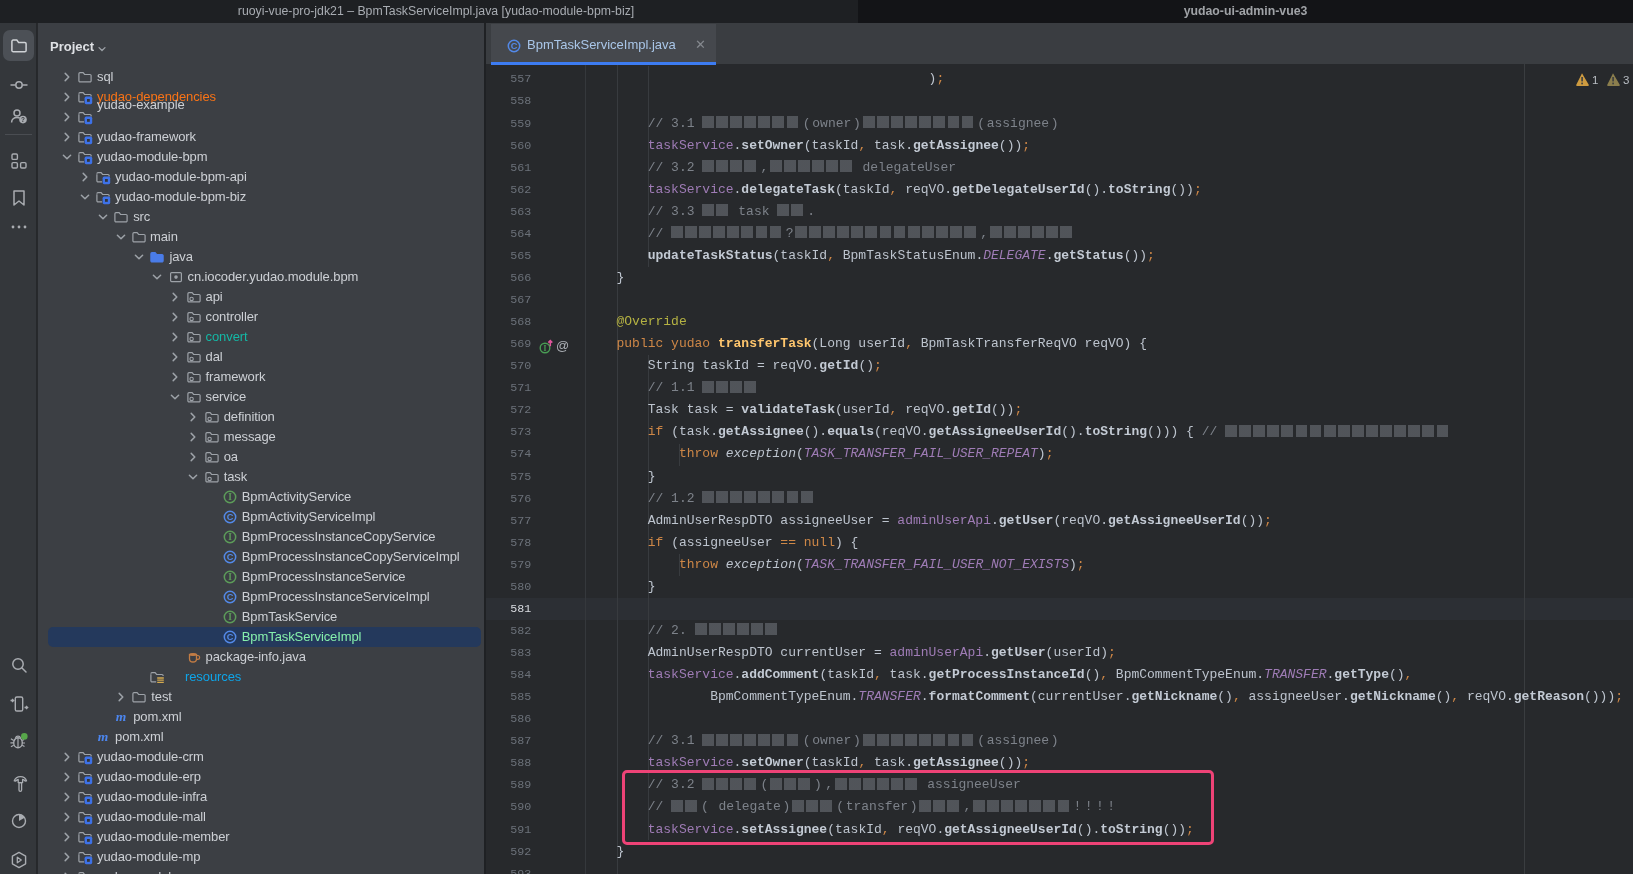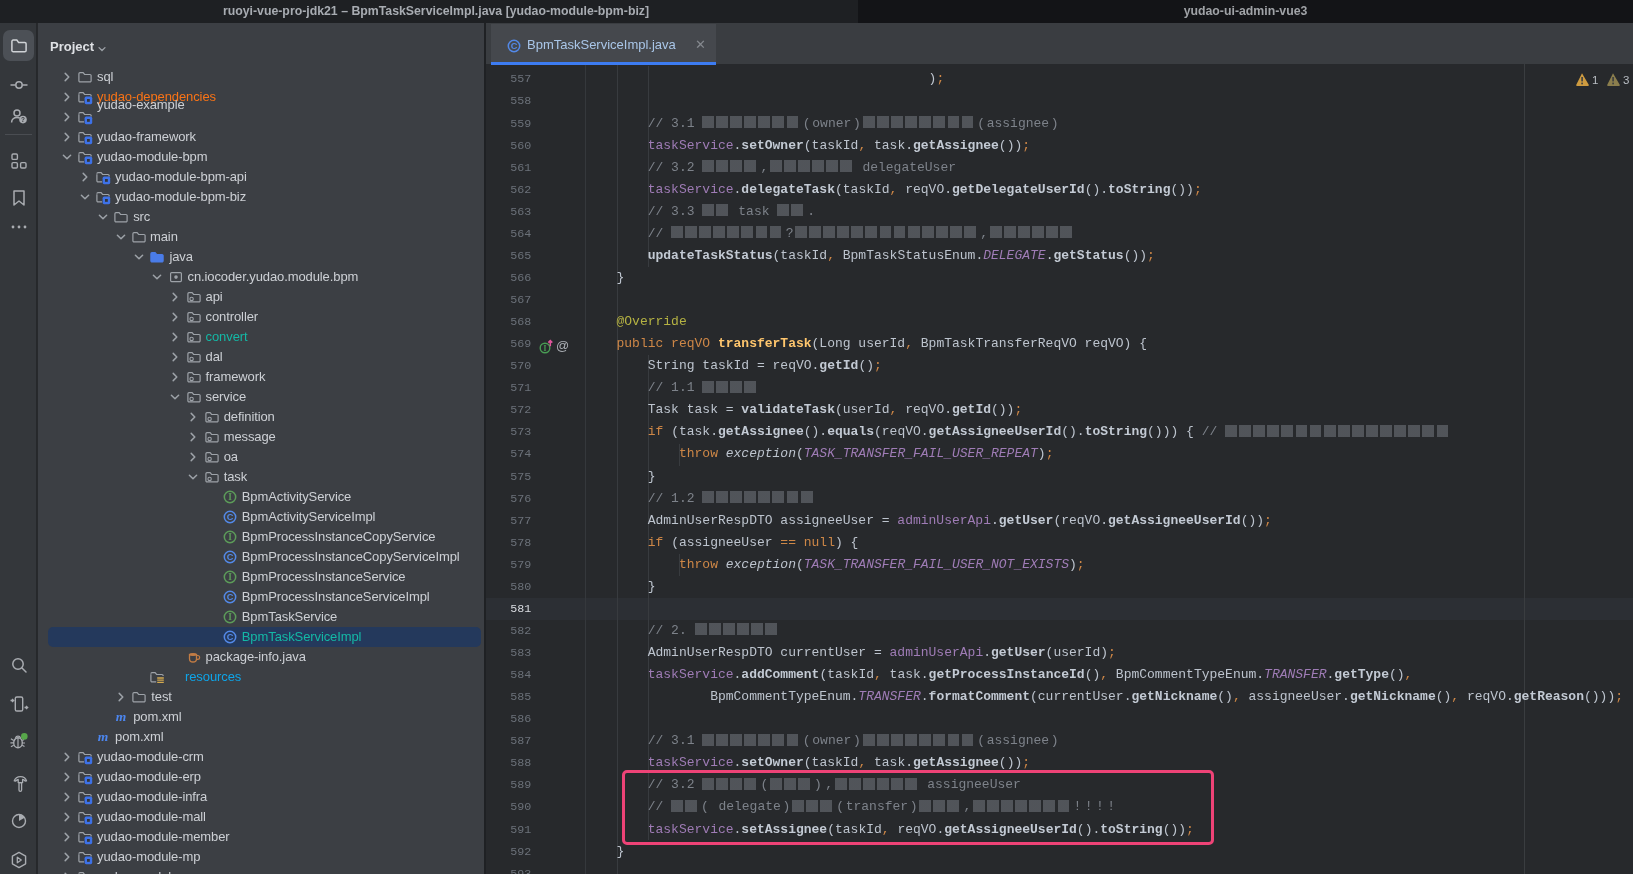--- a/index.html
+++ b/index.html
@@ -15,21 +15,21 @@
 .st {font-style:italic}
 .h {display:inline-block;height:12px;vertical-align:-1.5px;background:repeating-linear-gradient(90deg,rgba(130,135,143,0.46) 0 11.8px,rgba(0,0,0,0) 11.8px 14.1px)}
 .p {display:inline-block;width:11.3px;text-align:center}
 .trow {position:absolute;font-size:13px;font-weight:normal;line-height:20px;white-space:pre;letter-spacing:-0.1px}
 .cur {color:#D8DBE0}
 </style></head>
 <body>
 
 <div class="abs" style="left:0;top:0;width:858px;height:23px;background:#1E2023"></div>
 <div class="abs" style="left:858px;top:0;width:775px;height:23px;background:#131417"></div>
-<div class="abs" style="left:0;top:0;width:858px;height:36px;line-height:23px;text-align:center;text-indent:14px;font-size:12.3px;font-weight:bold;color:#A8ACB2">ruoyi-vue-pro-jdk21 – BpmTaskServiceImpl.java [yudao-module-bpm-biz]</div>
+<div class="abs" style="left:0;top:0;width:858px;height:36px;line-height:23px;text-align:center;text-indent:14px;font-size:12.3px;font-weight:normal;color:#A8ACB2">ruoyi-vue-pro-jdk21 – BpmTaskServiceImpl.java [yudao-module-bpm-biz]</div>
 <div class="abs" style="left:858px;top:0;width:775px;height:23px;line-height:23px;text-align:center;font-size:12.3px;font-weight:bold;color:#A0A3A7">yudao-ui-admin-vue3</div>
 
 <div class="abs" style="left:0;top:23px;width:37px;height:851px;background:#34373B;border-right:1px solid #26282B">
 <div style="position:absolute;left:3px;top:7px;width:31px;height:31px;background:#4C5056;border-radius:7px"></div>
 <svg style="position:absolute;left:8.5px;top:12.5px" width="20" height="20" viewBox="0 0 20 20" fill="none">
       <path d="M2.9 6.2 V14.4 a1.3 1.3 0 0 0 1.3 1.3 h11.6 a1.3 1.3 0 0 0 1.3-1.3 V7.7 a1.3 1.3 0 0 0-1.3-1.3 H9.6 L7.8 4.1 H4.2 a1.3 1.3 0 0 0-1.3 1.3 Z" stroke="#CFD2D6" stroke-width="1.5"></path>
     </svg>
 <svg style="position:absolute;left:8.5px;top:52.0px" width="20" height="20" viewBox="0 0 20 20" fill="none">
       <circle cx="10" cy="10" r="3.2" stroke="#A9ACB1" stroke-width="1.5"></circle>
       <path d="M1.5 10 h5.2 M13.3 10 h5.2" stroke="#A9ACB1" stroke-width="1.5"></path>
@@ -290,21 +290,21 @@
 <svg style="position:absolute;left:183.8px;top:586px" width="16" height="16" viewBox="0 0 16 16" fill="none">
       <circle cx="8" cy="8" r="5.7" stroke="#5C9C59" stroke-width="1.5"></circle>
       <text x="8" y="11.2" text-anchor="middle" font-family="Liberation Serif" font-size="9.4" font-weight="bold" fill="#5C9C59">I</text>
     </svg>
 <div class="trow" style="left:203.8px;top:584.0px;color:#CDD0D5">BpmTaskService</div>
 <div style="position:absolute;left:10px;top:604.3px;width:433px;height:19.5px;background:#24395C;border-radius:5px"></div>
 <svg style="position:absolute;left:183.8px;top:606px" width="16" height="16" viewBox="0 0 16 16" fill="none">
       <circle cx="8" cy="8" r="5.7" stroke="#5389E8" stroke-width="1.5"></circle>
       <text x="8" y="11.3" text-anchor="middle" font-family="Liberation Sans" font-size="9.2" font-weight="bold" fill="#5389E8">C</text>
     </svg>
-<div class="trow" style="left:203.8px;top:604.0px;color:#14b8a6">BpmTaskServiceImpl</div>
+<div class="trow" style="left:203.8px;top:604.0px;color:#86efac">BpmTaskServiceImpl</div>
 <svg style="position:absolute;left:147.6px;top:626px" width="16" height="16" viewBox="0 0 16 16" fill="none">
       <path d="M3.5 5.5 h7 v4.2 a3.5 3.3 0 0 1-7 0 Z" stroke="#C27C44" stroke-width="1.3"></path>
       <path d="M10.7 6.5 h1a1.9 1.9 0 0 1 0 3.8 h-1.2" stroke="#C27C44" stroke-width="1.2"></path>
       <ellipse cx="7" cy="5.5" rx="3.5" ry="1" stroke="#C27C44" stroke-width="1"></ellipse>
     </svg>
 <div class="trow" style="left:167.6px;top:624.0px;color:#CDD0D5">package-info.java</div>
 <svg style="position:absolute;left:111.4px;top:646px" width="16" height="16" viewBox="0 0 16 16" fill="none">
       <path d="M1.9 5.3 V11.8 a1.1 1.1 0 0 0 1.1 1.1 h4.2 M14.1 7 V6.6 a1.1 1.1 0 0 0-1.1-1.1 H7.6 L6.1 3.7 H3 a1.1 1.1 0 0 0-1.1 1.1" stroke="#9DA2A8" stroke-width="1.2"></path>
       <path d="M8.2 9 h6.6 M8.2 11.2 h6.6 M8.2 13.4 h6.6" stroke="#D2A94F" stroke-width="1.3"></path>
     </svg>
@@ -443,21 +443,21 @@
     <span class="c">// 3.1 <span class="h" style="width:96.44px;margin-right:2.26px"></span><span class="p">(</span>owner<span class="p">)</span><span class="h" style="width:110.54px;margin-right:2.26px"></span><span class="p">(</span>assignee<span class="p">)</span></span>
     <span class="f">taskService</span><span class="d">.</span><span class="m">setOwner</span><span class="d">(taskId</span><span class="o">,</span><span class="d"> task.</span><span class="m">getAssignee</span><span class="d">())</span><span class="o">;</span>
     <span class="c">// 3.2 <span class="h" style="width:54.14px;margin-right:2.26px"></span><span class="p">,</span><span class="h" style="width:82.34px;margin-right:2.26px"></span> delegateUser</span>
     <span class="f">taskService</span><span class="d">.</span><span class="m">delegateTask</span><span class="d">(taskId</span><span class="o">,</span><span class="d"> reqVO.</span><span class="m">getDelegateUserId</span><span class="d">().</span><span class="m">toString</span><span class="d">())</span><span class="o">;</span>
     <span class="c">// 3.3 <span class="h" style="width:25.94px;margin-right:2.26px"></span> task <span class="h" style="width:25.94px;margin-right:2.26px"></span><span class="p">.</span></span>
     <span class="c">// <span class="h" style="width:110.54px;margin-right:2.26px"></span><span class="p">?</span><span class="h" style="width:181.04px;margin-right:2.26px"></span><span class="p">,</span><span class="h" style="width:82.34px;margin-right:2.26px"></span></span>
     <span class="m">updateTaskStatus</span><span class="d">(taskId</span><span class="o">,</span><span class="d"> BpmTaskStatusEnum.</span><span class="cn">DELEGATE</span><span class="d">.</span><span class="m">getStatus</span><span class="d">())</span><span class="o">;</span>
 <span class="d">}</span>
 
 <span class="a">@Override</span>
-<span class="o">public reqVO </span><span class="g">transferTask</span><span class="d">(Long userId</span><span class="o">,</span><span class="d"> BpmTaskTransferReqVO reqVO) {</span>
+<span class="o">public yudao </span><span class="g">transferTask</span><span class="d">(Long userId</span><span class="o">,</span><span class="d"> BpmTaskTransferReqVO reqVO) {</span>
     <span class="d">String taskId = reqVO.</span><span class="m">getId</span><span class="d">()</span><span class="o">;</span>
     <span class="c">// 1.1 <span class="h" style="width:54.14px;margin-right:2.26px"></span></span>
     <span class="d">Task task = </span><span class="m">validateTask</span><span class="d">(userId</span><span class="o">,</span><span class="d"> reqVO.</span><span class="m">getId</span><span class="d">())</span><span class="o">;</span>
     <span class="o">if </span><span class="d">(task.</span><span class="m">getAssignee</span><span class="d">().</span><span class="m">equals</span><span class="d">(reqVO.</span><span class="m">getAssigneeUserId</span><span class="d">().</span><span class="m">toString</span><span class="d">())) { </span><span class="c">// <span class="h" style="width:223.34px;margin-right:2.26px"></span></span>
         <span class="o">throw </span><span class="d st">exception</span><span class="d">(</span><span class="cn">TASK_TRANSFER_FAIL_USER_REPEAT</span><span class="d">)</span><span class="o">;</span>
     <span class="d">}</span>
     <span class="c">// 1.2 <span class="h" style="width:110.54px;margin-right:2.26px"></span></span>
     <span class="d">AdminUserRespDTO assigneeUser = </span><span class="f">adminUserApi</span><span class="d">.</span><span class="m">getUser</span><span class="d">(reqVO.</span><span class="m">getAssigneeUserId</span><span class="d">())</span><span class="o">;</span>
     <span class="o">if </span><span class="d">(assigneeUser </span><span class="o">==</span><span class="d"> </span><span class="o">null</span><span class="d">) {</span>
         <span class="o">throw </span><span class="d st">exception</span><span class="d">(</span><span class="cn">TASK_TRANSFER_FAIL_USER_NOT_EXISTS</span><span class="d">)</span><span class="o">;</span>

